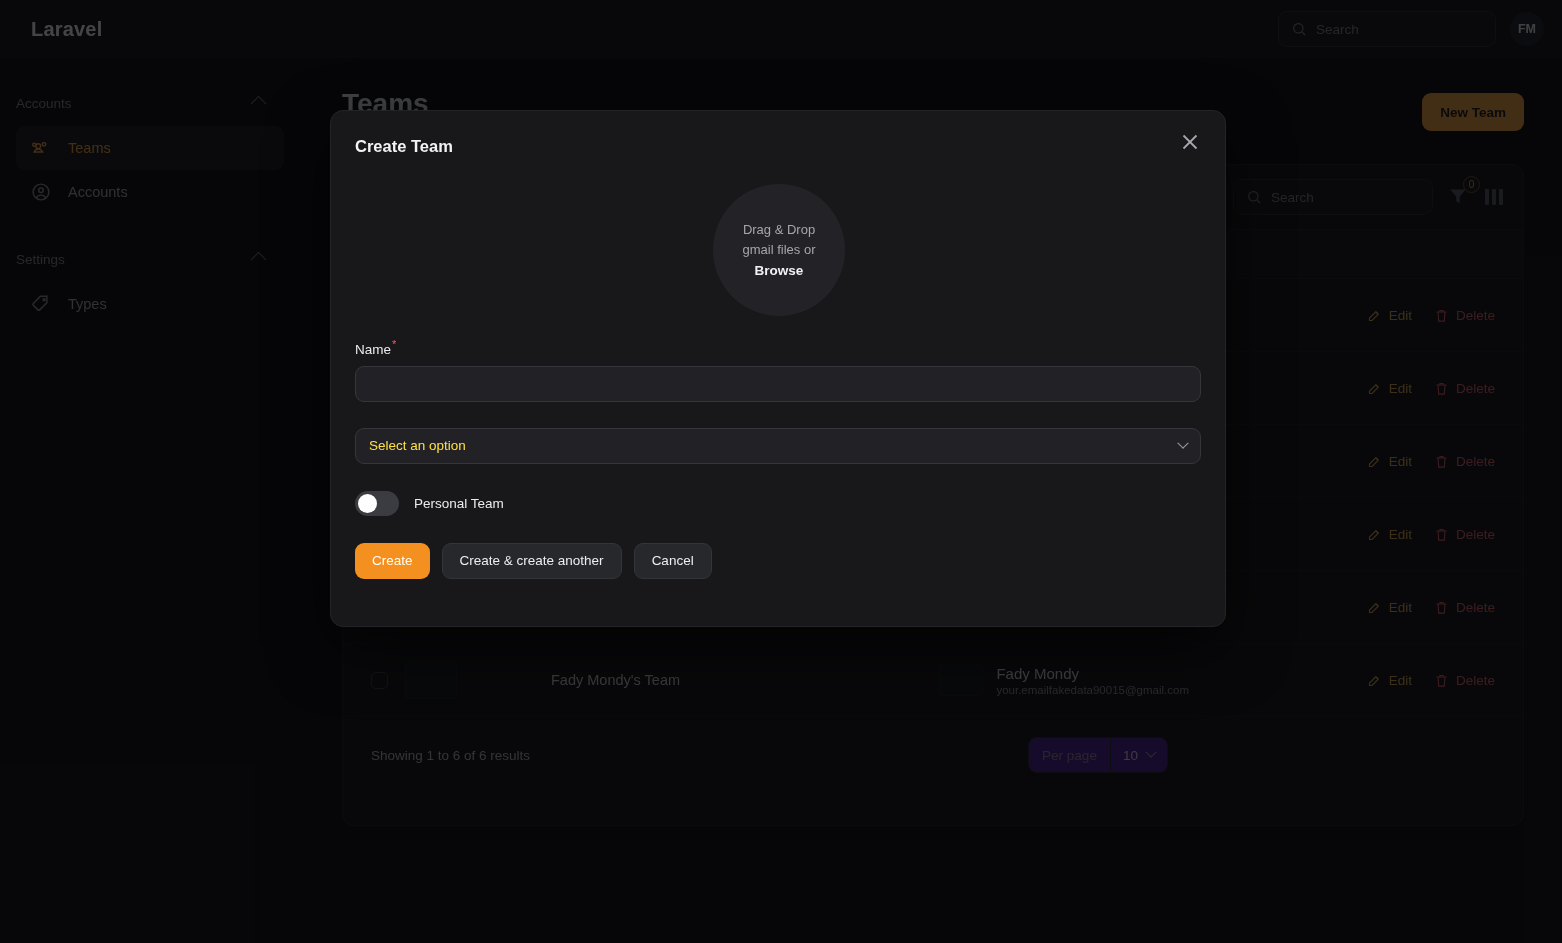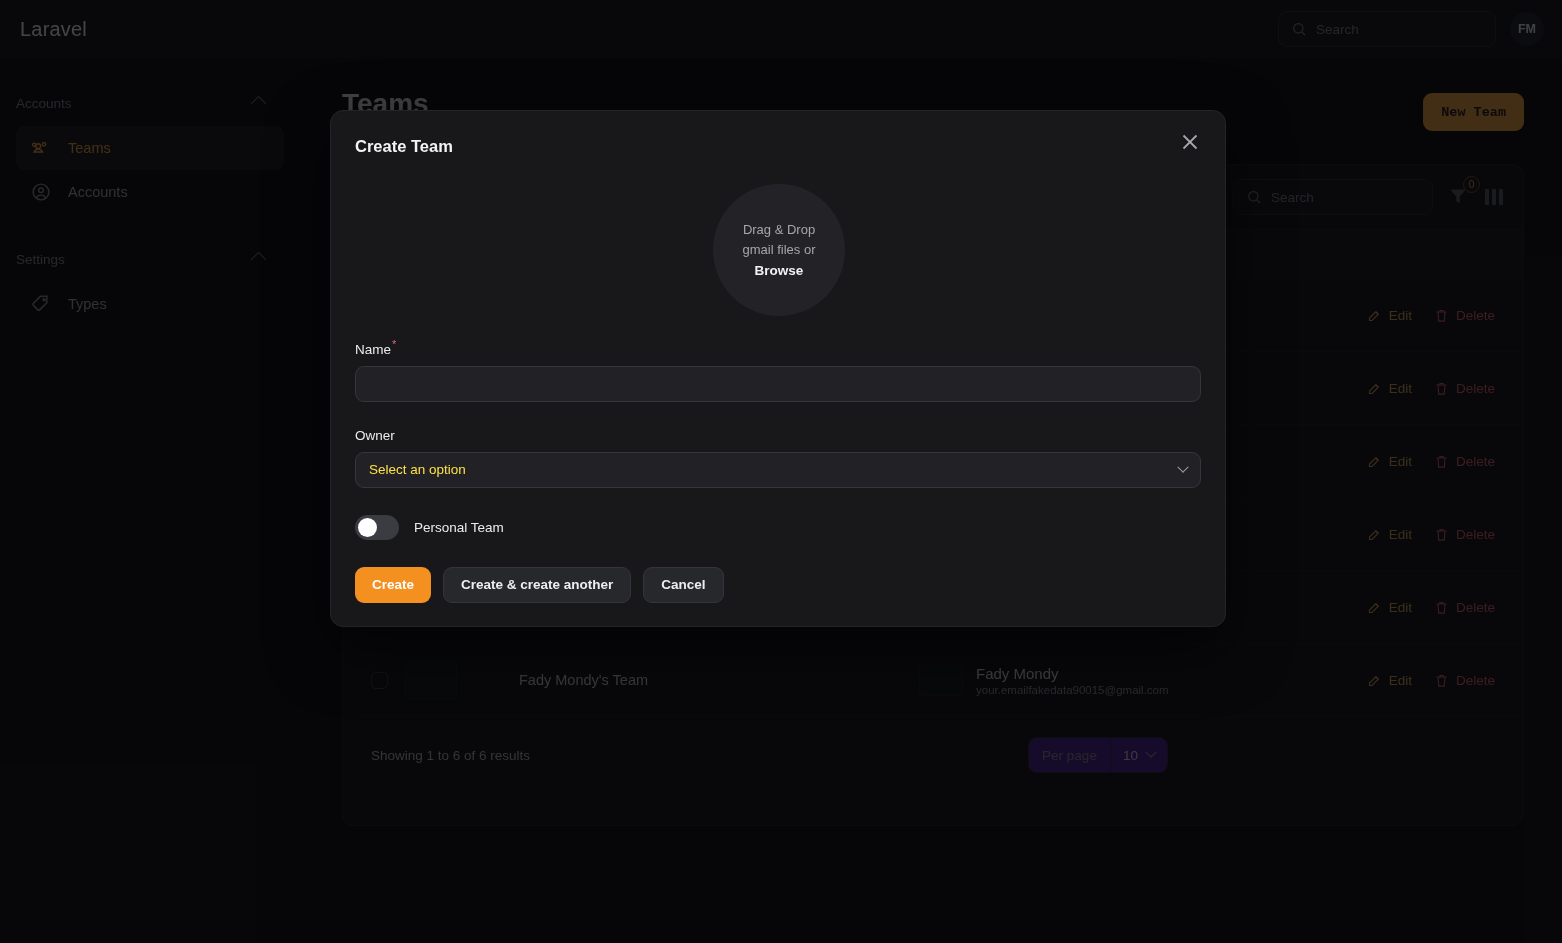--- a/index.html
+++ b/index.html
@@ -13,21 +13,21 @@
 
   
   #page { position: absolute; inset: 0; }
 
   
   .topbar {
     position: absolute; left: 0; top: 0; width: 1562px; height: 58px;
     background: #121214; display: flex; align-items: center;
   }
   .brand {
-    margin-left: 20px; font-size: 20px; font-weight: 400;
+    margin-left: 31px; font-size: 20px; font-weight: 700;
     color: #f6f7f8; letter-spacing: .2px;
   }
   .top-right {
     margin-left: auto; display: flex; align-items: center; gap: 14px; padding-right: 18px;
   }
   .top-search {
     width: 218px; height: 36px; border: 1px solid #2a2b2f; border-radius: 9px;
     background: #141417; display: flex; align-items: center; gap: 9px; padding: 0 12px;
   }
   .top-search .ph { font-size: 13.5px; color: #7f8186; }
@@ -53,21 +53,21 @@
   .chev-up { width: 11px; height: 11px; border-left: 1.6px solid #6d6f74; border-top: 1.6px solid #6d6f74;
              transform: rotate(45deg); margin-right: 20px; }
   .icon-s { width: 22px; height: 22px; display: block; }
 
   
   .main { position: absolute; left: 300px; top: 58px; right: 0; bottom: 0; }
   .page-title { margin: 30px 0 0 42px; font-size: 28px; font-weight: 700; color: #e9eaec; }
   .new-btn {
     position: absolute; right: 38px; top: 35px; height: 38px; padding: 0 18px;
     background: #f0a43a; color: #17181a; border: 0; border-radius: 9px;
-    font-size: 13.5px; font-weight: 600; font-family: Liberation Mono, monospace; display: flex;
+    font-size: 13.5px; font-weight: 600; font-family: Liberation Sans, sans-serif; display: flex;
     align-items: center;
   }
 
   .panel {
     position: absolute; left: 42px; right: 38px; top: 106px; height: 662px;
     background: #111113; border: 1px solid #1c1d20; border-radius: 12px; overflow: hidden;
   }
   .panel-toolbar { height: 64px; display: flex; align-items: center; justify-content: flex-end;
                    gap: 14px; padding: 0 20px; }
   .tbl-search {
@@ -89,21 +89,21 @@
            border-bottom: 1px solid #1c1d20; }
   .trow {
     height: 73px; display: flex; align-items: center; padding: 0 28px;
     border-bottom: 1px solid #17181b; color: #cfd1d4;
   }
   .cbox { width: 17px; height: 17px; border: 1px solid #3a3c40; border-radius: 5px; flex: 0 0 auto; }
   .thumb {
     width: 52px; height: 38px; margin-left: 17px; border-radius: 4px; flex: 0 0 auto;
     background: #0e1511; border: 1px solid #16211a;
   }
-  .t-name { margin-left: 62px; font-size: 14.5px; width: 400px; }
+  .t-name { margin-left: 94px; font-size: 14.5px; width: 400px; }
   .owner { display: flex; align-items: center; gap: 13px; width: 440px; }
   .owner .oth { width: 44px; height: 32px; border-radius: 4px; background: #0e1511; border:1px solid #16211a; }
   .owner .oname { font-size: 15px; color: #dcdee1; }
   .owner .omail { font-size: 11.5px; color: #8e9095; margin-top: 2px; }
   .acts { margin-left: auto; display: flex; align-items: center; gap: 22px; }
   .act { display: flex; align-items: center; gap: 7px; font-size: 13.5px; }
   .act.edit { color: #d8a54b; } .act.del { color: #d86060; }
 
   .tfoot { height: 76px; display: flex; align-items: center; padding: 0 28px; }
   .showing { font-size: 13.5px; color: #b7b9bd; }
@@ -155,21 +155,21 @@
   .select .chev-d { margin-left: auto; border-color: #9a9ca1; }
   .toggle-row { display: flex; align-items: center; gap: 15px; margin-top: 27px; text-align: right; }
   .toggle {
     width: 44px; height: 25px; border-radius: 999px; background: #3b3c42;
     display: flex; align-items: center; padding: 3px;
   }
   .knob { width: 19px; height: 19px; border-radius: 50%; background: #fff; }
   .toggle-lbl { font-size: 13.5px; color: #ebecee; }
   .btn-row { display: flex; gap: 12px; margin-top: 27px; }
   .btn { height: 36px; padding: 0 17px; border: 0; border-radius: 9px;
-         font-size: 13.5px; font-weight: 700; font-family: inherit; cursor: pointer; }
+         font-size: 13.5px; font-weight: 400; font-family: inherit; cursor: pointer; }
   .btn-primary { background: #f49020; color: #fff; }
   .btn-ghost { background: #27282c; color: #eceef0; border: 1px solid #34353a; }
 </style>
 </head>
 <body>
 
 <div id="app">
 
   <div id="page">
 
@@ -456,21 +456,20 @@
     </div>
 
     <div class="m-body">
       <div class="fld-label">
         <span>Name</span><span class="req">*</span>
       </div>
       <input class="txt-input" value="" style="">
 
       <div class="gap"></div>
 
-      <div class="fld-label">Owner</div>
       <div class="select">
         <span>Select an option</span>
         <span class="chev-d"></span>
       </div>
 
       <div class="toggle-row">
         <span class="toggle">
           <span class="knob"></span>
         </span>
         <span class="toggle-lbl">Personal Team</span>

